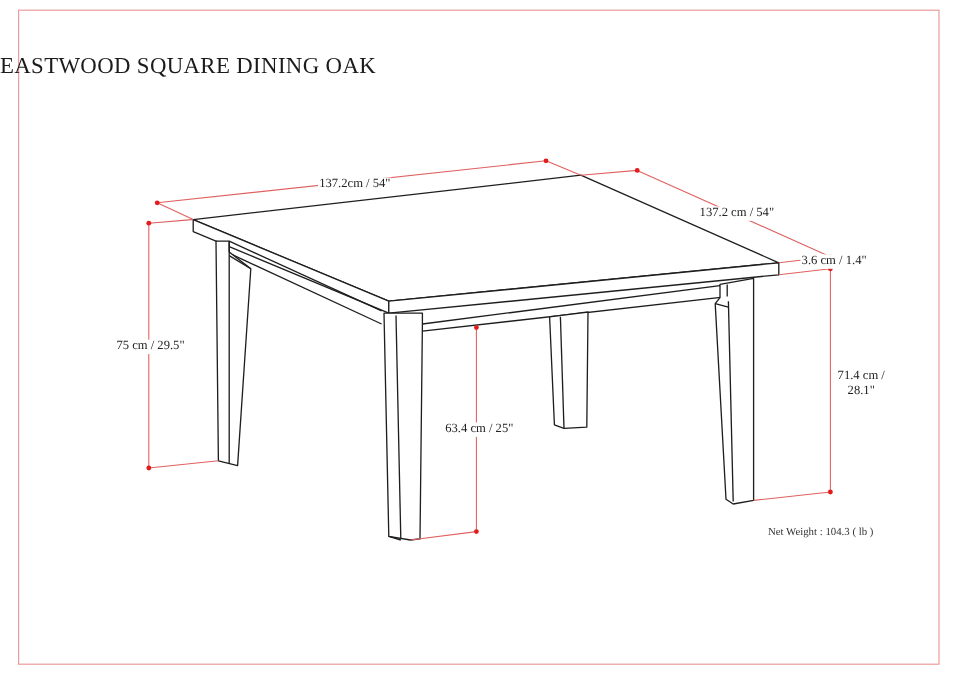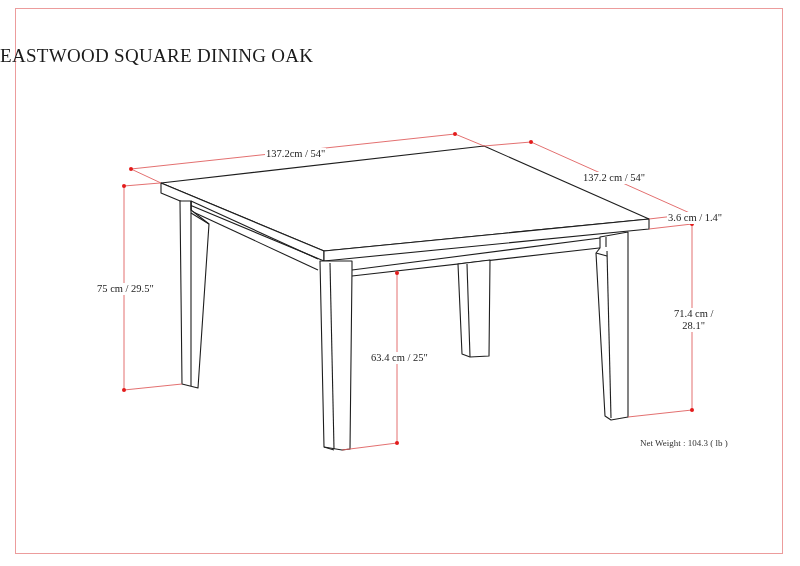--- a/index.html
+++ b/index.html
@@ -1,21 +1,21 @@
 <!DOCTYPE html>
 <html><head>
 <meta charset="utf-8">
 <style>
   html, body { margin: 0; padding: 0; background: #ffffff; }
   body { width: 800px; height: 566px; position: relative; overflow: hidden; font-family: "Liberation Serif", "DejaVu Serif", serif; }
   .frame { position: absolute; left: 15px; top: 8px; width: 768px; height: 546px; border: 1.5px solid #ec9c9c; box-sizing: border-box; }
   .title { position: absolute; left: 0; width: 800px; top: 45px; text-align: left; font-size: 19px; color: #1b1b1b; letter-spacing: 0.3px; }
   svg.drawing { position: absolute; left: 0; top: 0; }
   .lbl { position: absolute; font-size: 10.5px; color: #222; background: #fff; line-height: 12px; white-space: nowrap; padding: 0 1px; }
-  .lbl.center { text-align: center; }
+  .lbl.center { text-align: center; margin-left: 24px; }
   .weight { position: absolute; left: 640px; top: 438px; font-size: 9px; color: #333; white-space: nowrap; }
 </style>
 </head>
 <body>
 
 <div class="frame"></div>
 
 <div class="title">EASTWOOD SQUARE DINING OAK</div>
 
 <svg class="drawing" width="800" height="566" viewBox="0 0 800 566">

